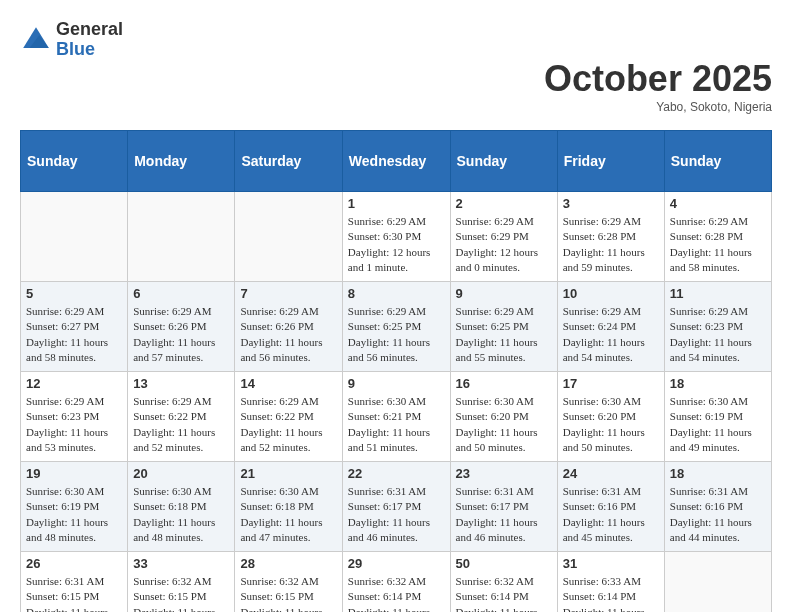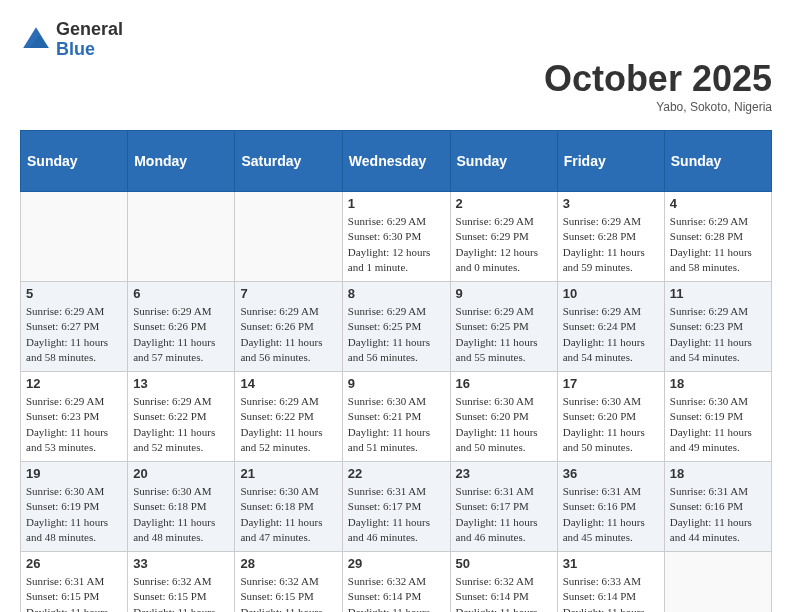--- a/index.html
+++ b/index.html
@@ -284,21 +284,21 @@
 and 46 minutes.</div>
         </td>
         <td>
           <span class="day-number">23</span>
           <div class="day-info" style="white-space: pre-line;">Sunrise: 6:31 AM
 Sunset: 6:17 PM
 Daylight: 11 hours
 and 46 minutes.</div>
         </td>
         <td>
-          <span class="day-number">36</span>
+          <span class="day-number">24</span>
           <div class="day-info" style="white-space: pre-line;">Sunrise: 6:31 AM
 Sunset: 6:16 PM
 Daylight: 11 hours
 and 45 minutes.</div>
         </td>
         <td>
           <span class="day-number">18</span>
           <div class="day-info" style="white-space: pre-line;">Sunrise: 6:31 AM
 Sunset: 6:16 PM
 Daylight: 11 hours

